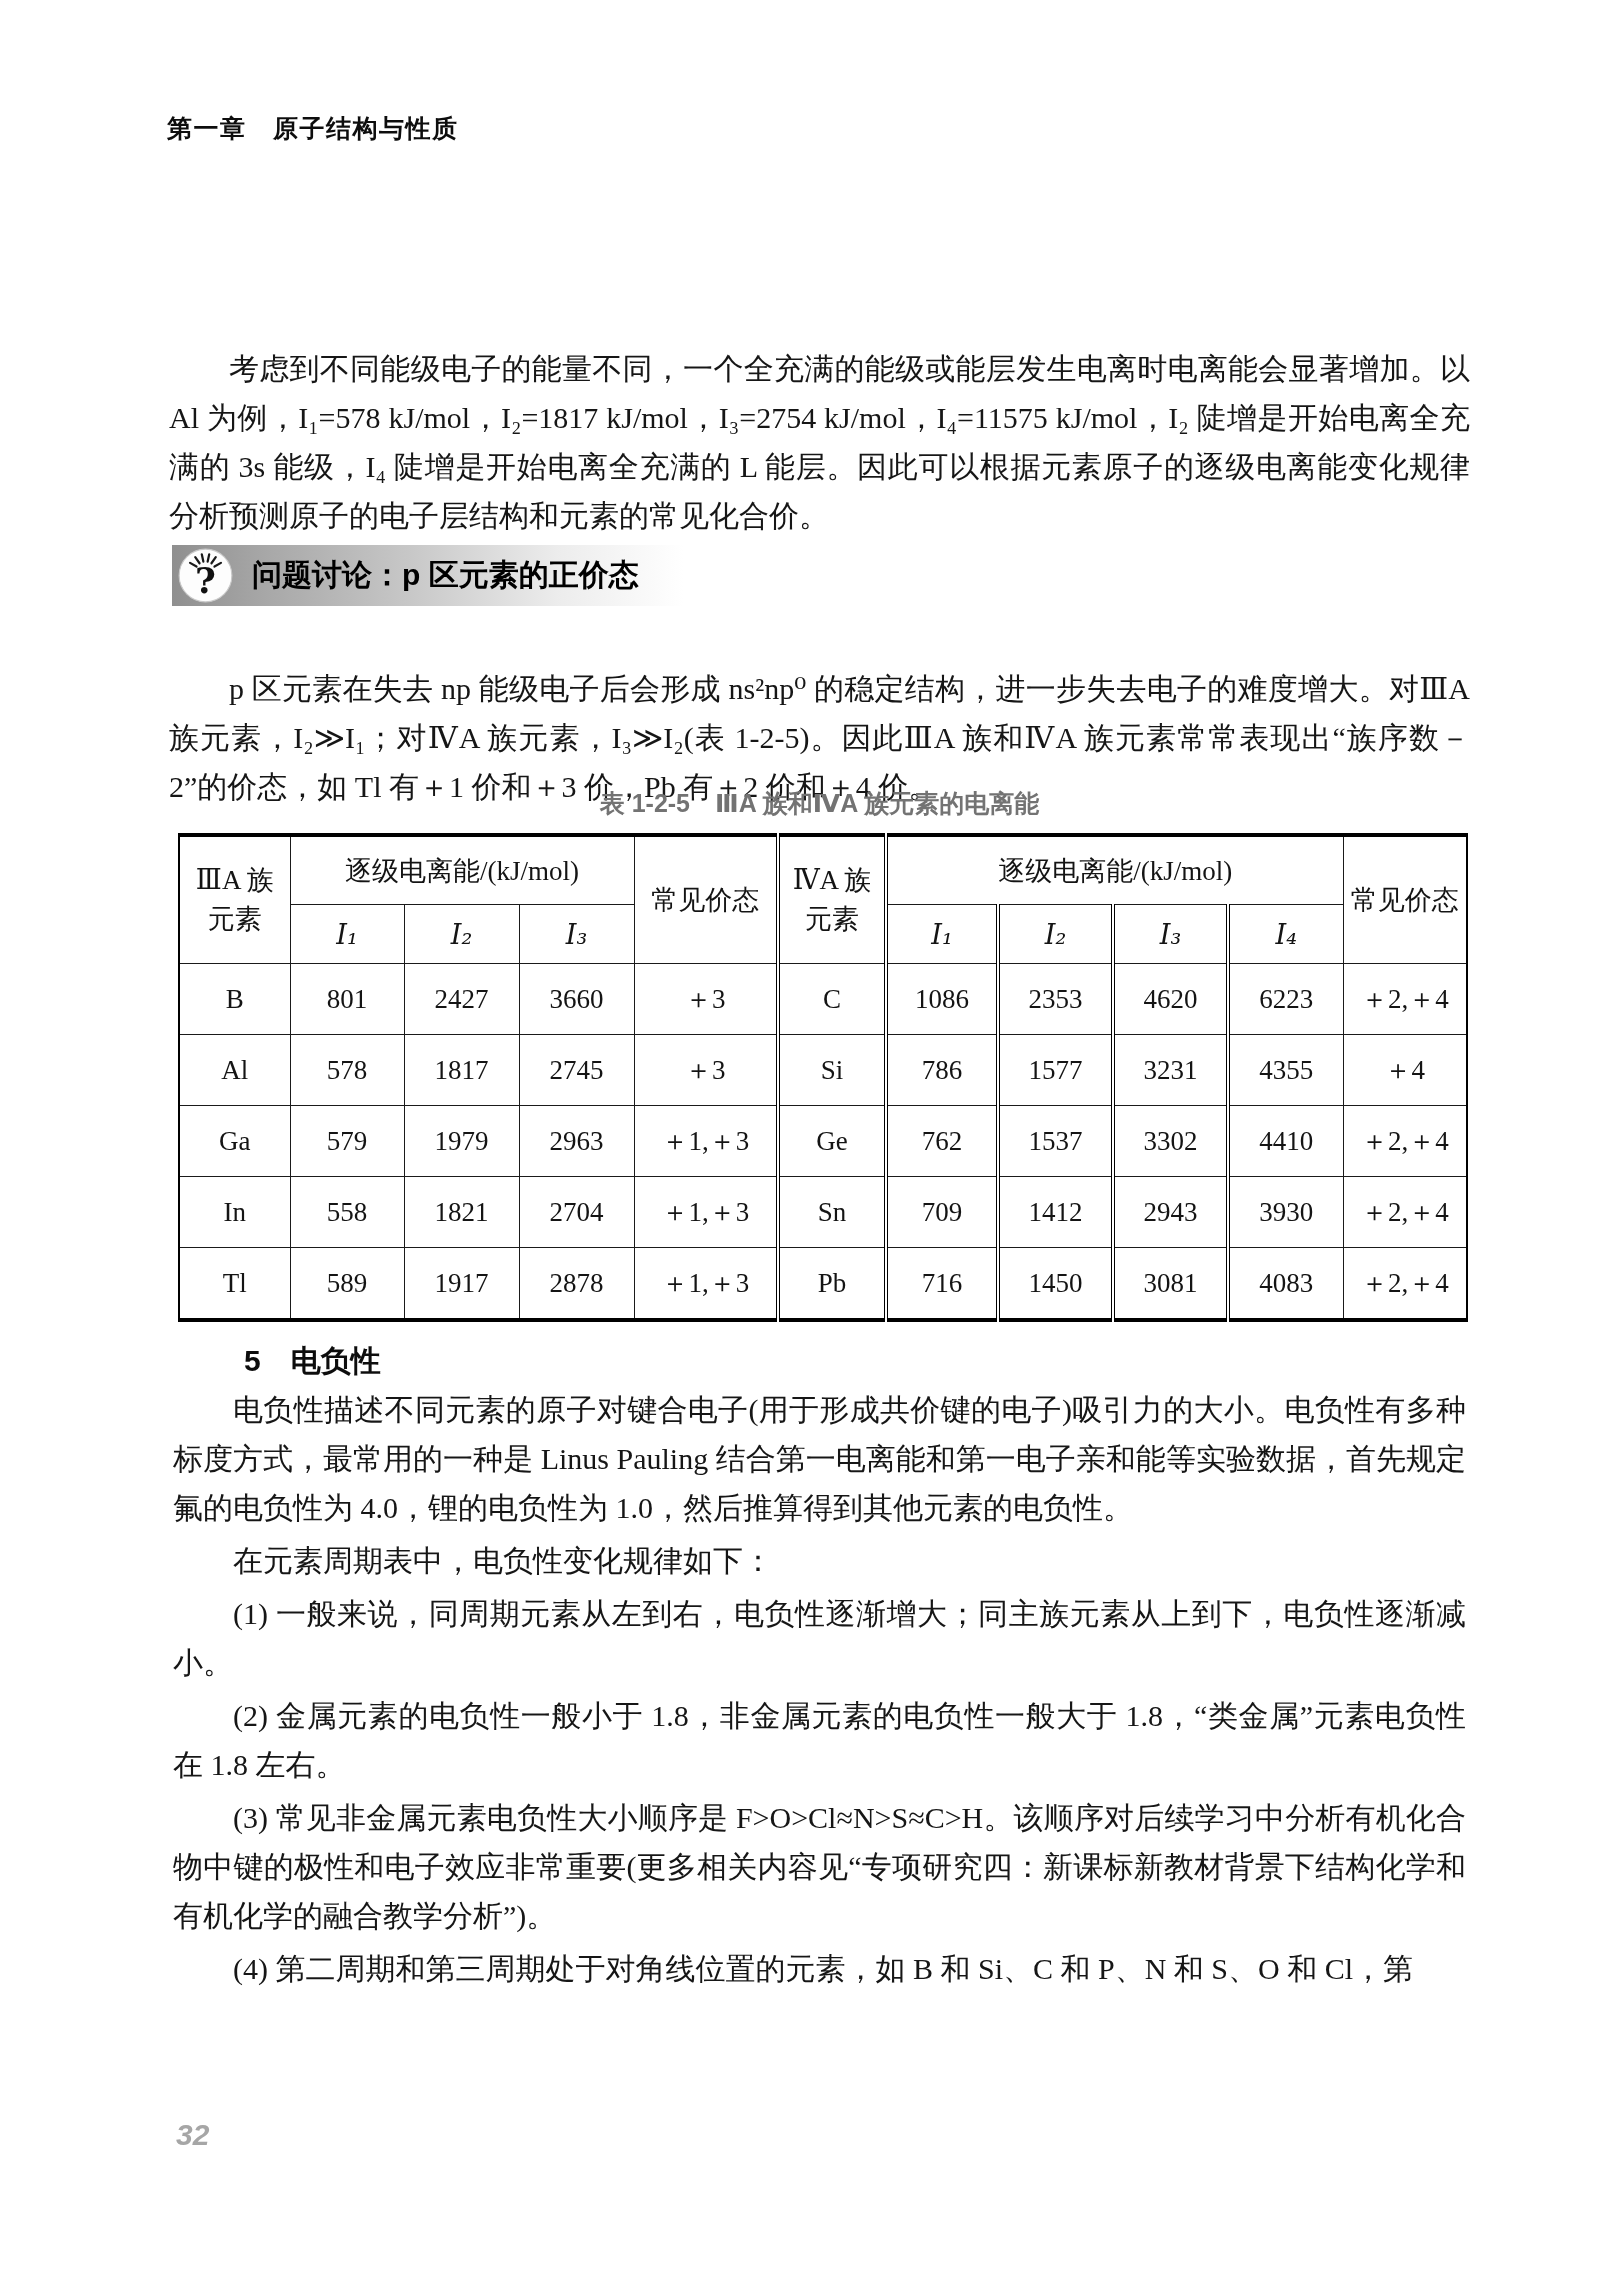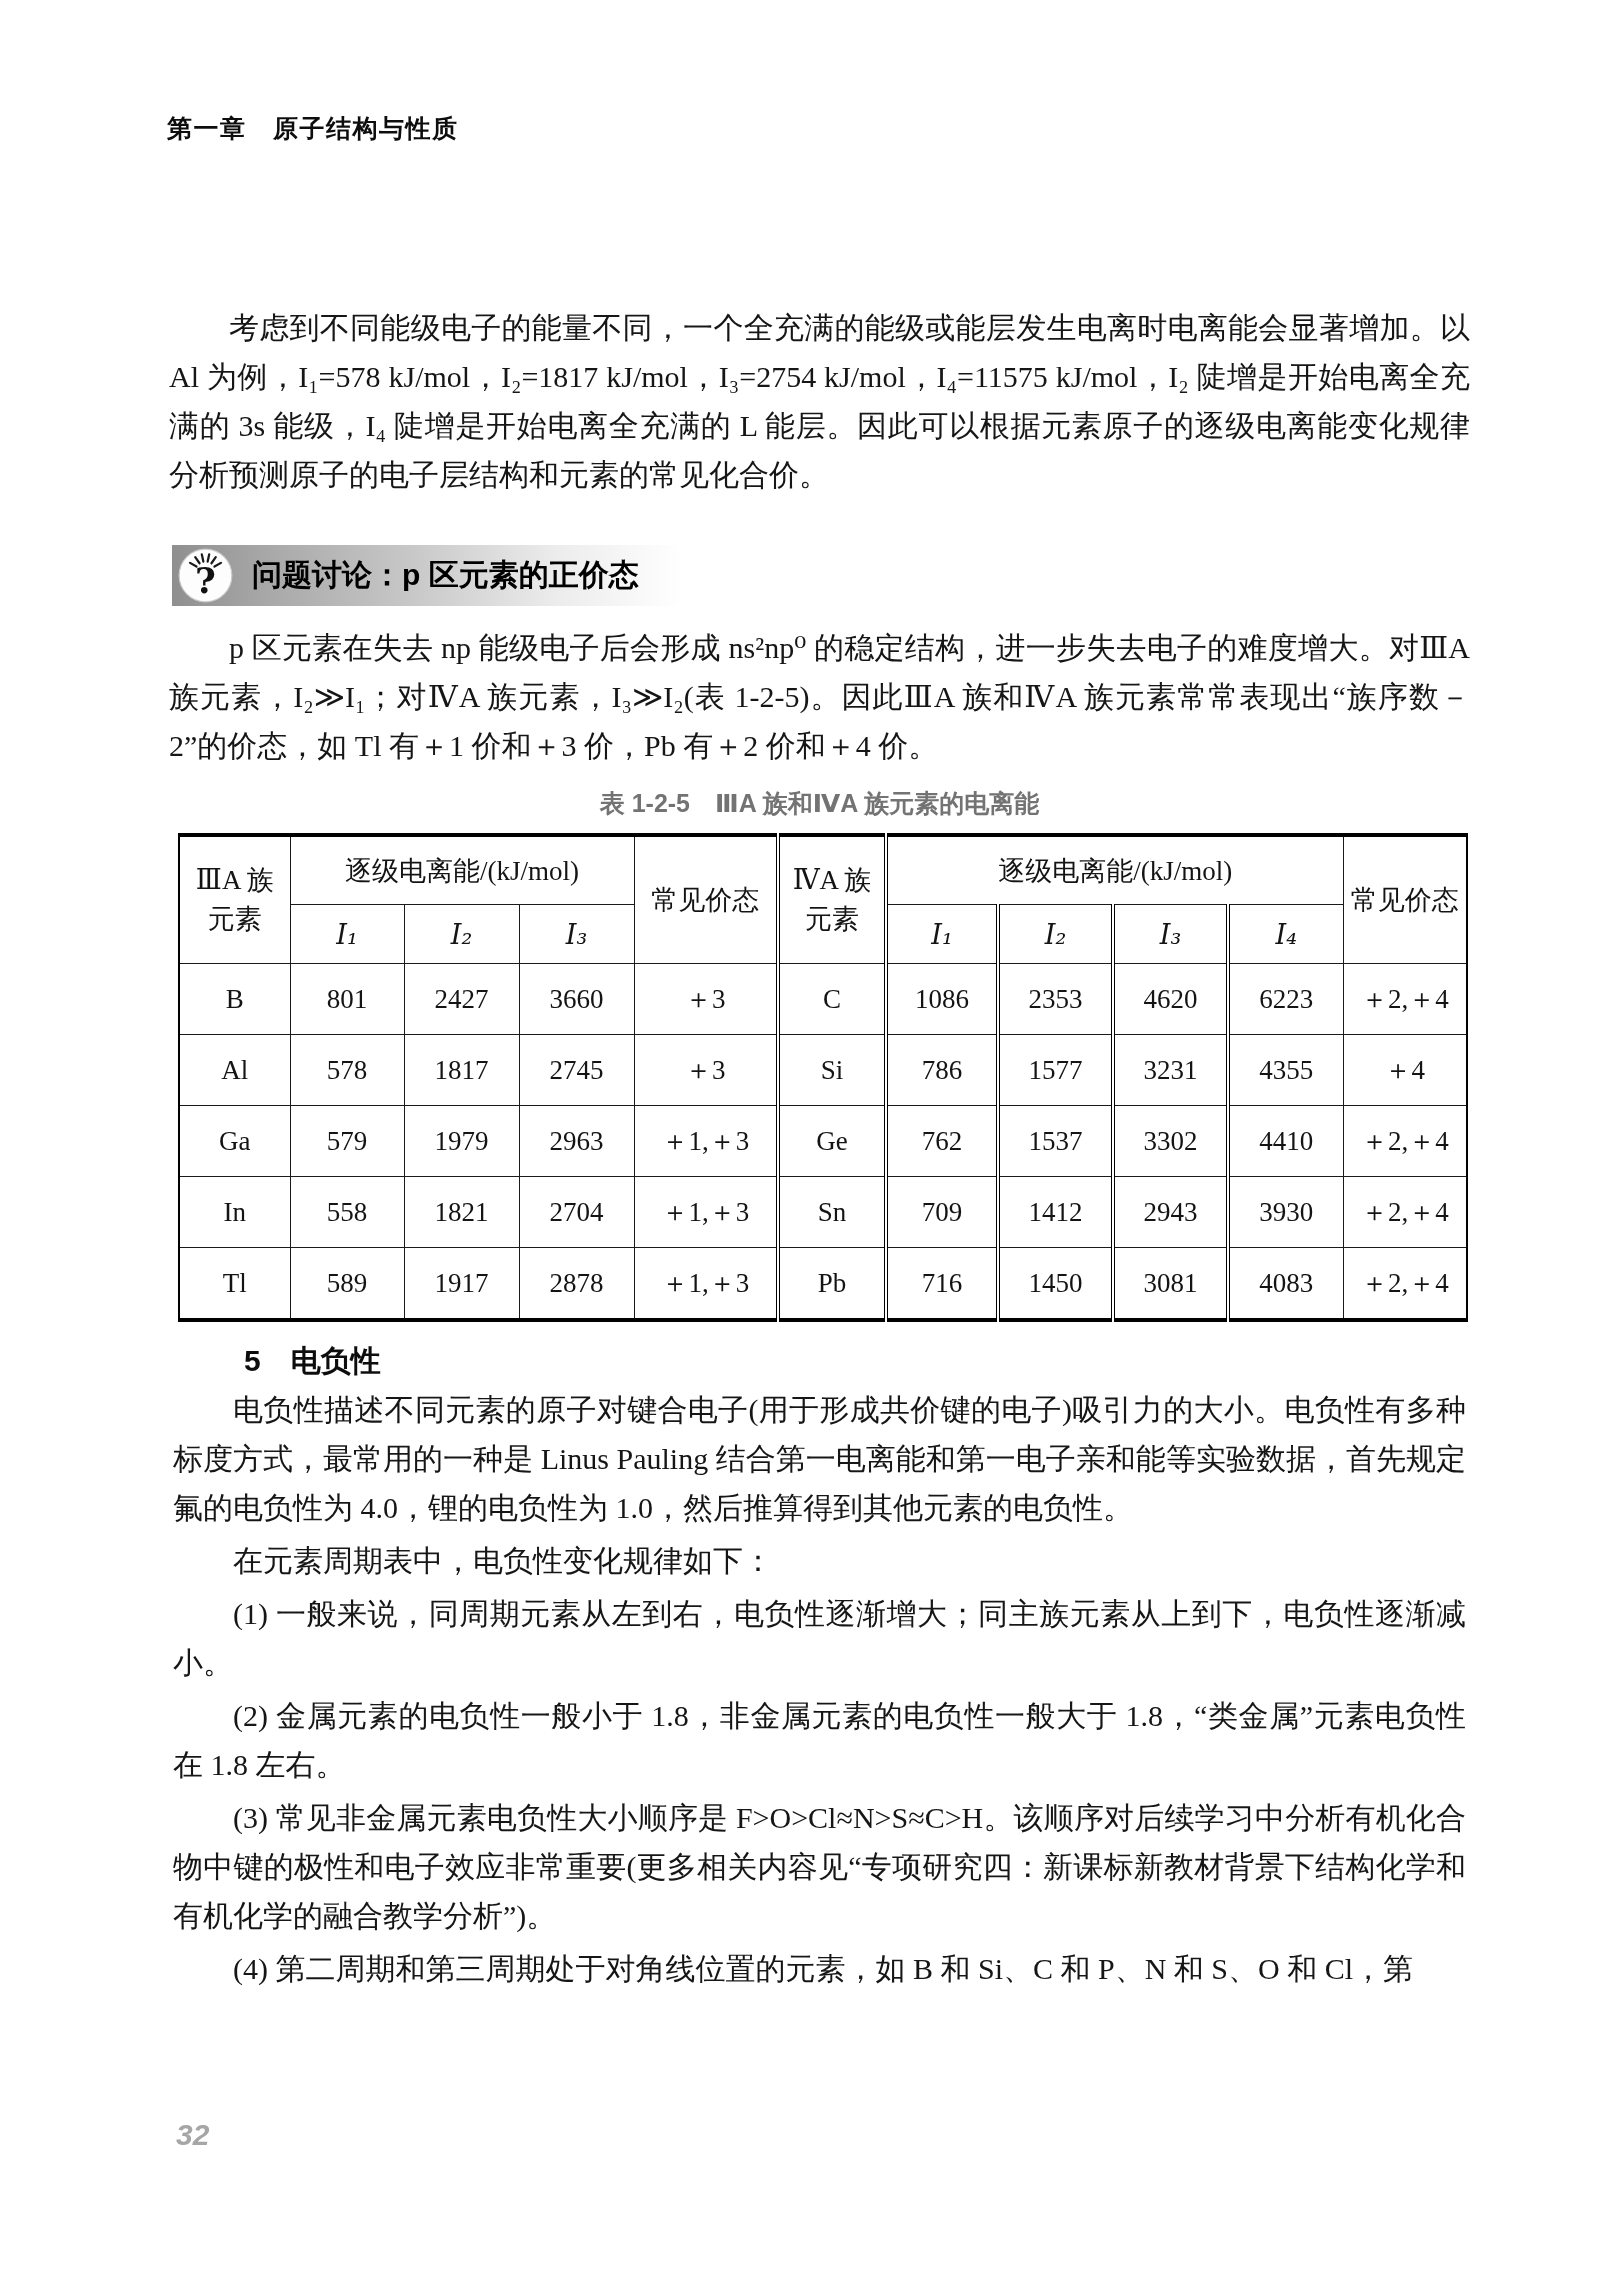--- a/index.html
+++ b/index.html
@@ -16,21 +16,21 @@
   .chapter-header{
     left:167px;top:112px;
     font-family:"Liberation Sans","DejaVu Sans",sans-serif;
     font-weight:bold;font-size:25px;color:#0d0d0d;letter-spacing:1.5px;
   }
   .body-text{
     left:169px;width:1301px;
     font-size:30px;line-height:49px;
     text-align:justify;color:#161616;
   }
-  .indent{text-indent:2em;}
+  .indent{text-indent:2em;margin-top:41px;}
   .banner{
     left:172px;top:545px;width:533px;height:61px;
     background:linear-gradient(90deg,#8f8f8f 0%,#a8a8a8 18%,#c8c8c8 45%,#ececec 72%,#ffffff 96%);
     display:flex;align-items:center;
   }
   .banner-icon{width:55px;height:55px;margin-left:6px;flex:0 0 auto;}
   .banner-title{
     margin-left:19px;
     font-family:"Liberation Sans","DejaVu Sans",sans-serif;
     font-weight:bold;font-size:30px;color:#000;

